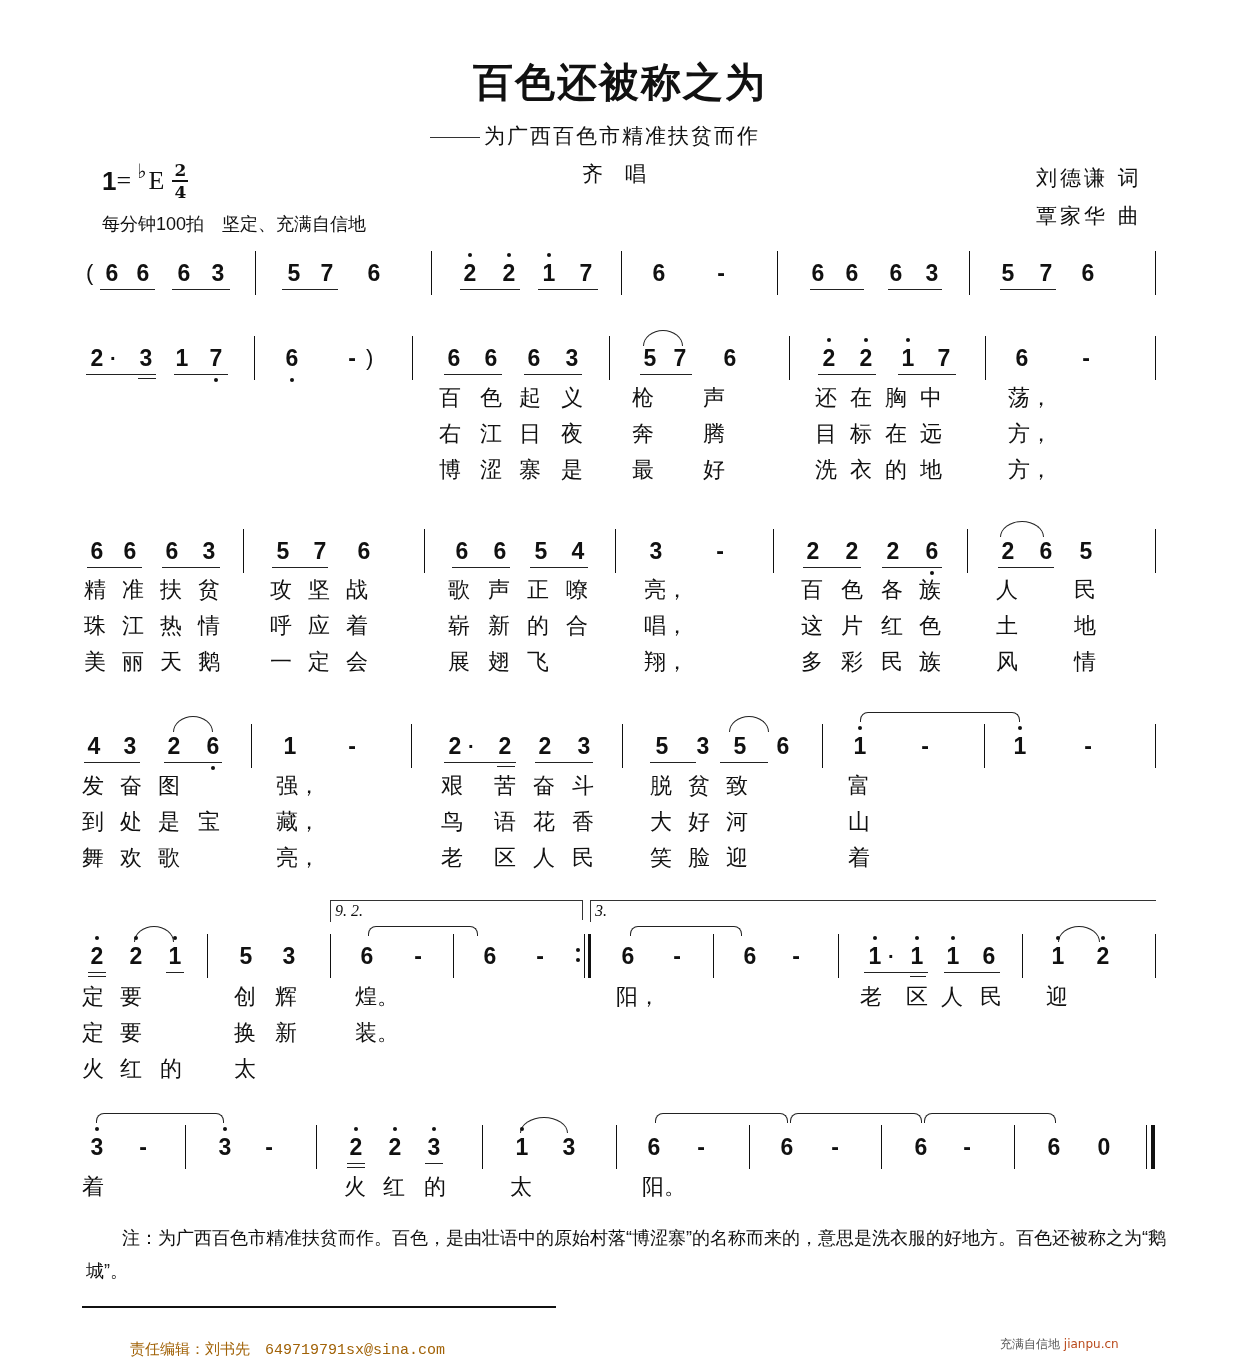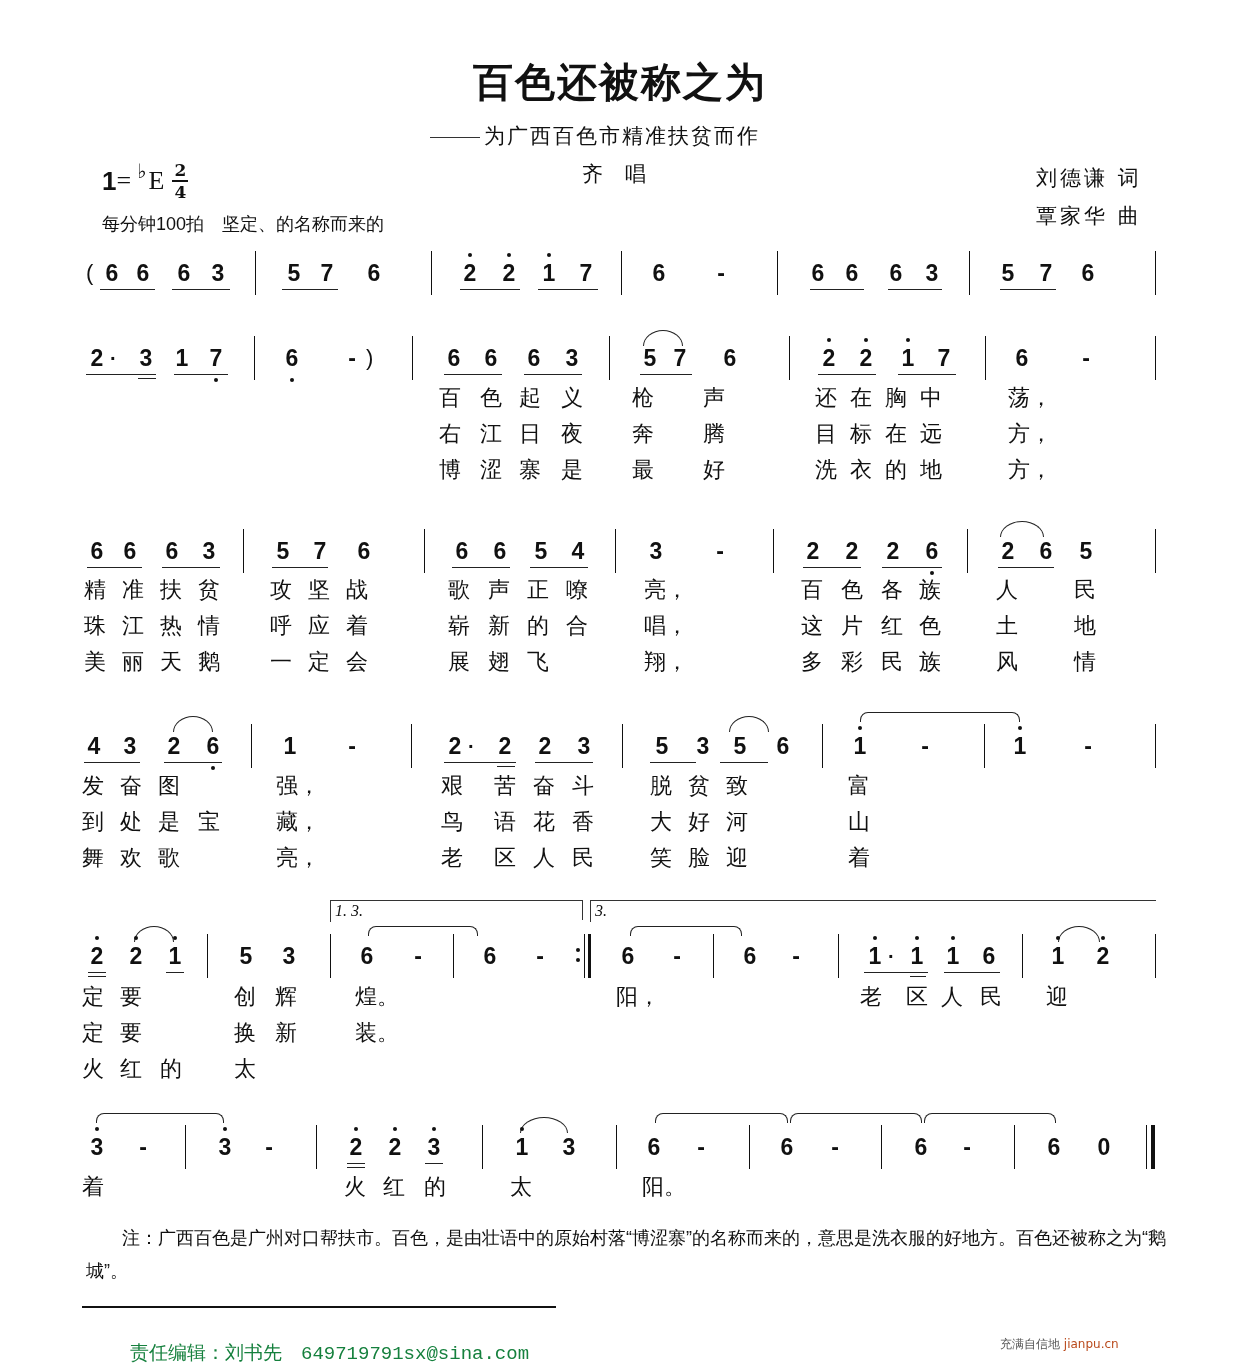--- a/index.html
+++ b/index.html
@@ -33,41 +33,41 @@
   .rep::before { top: 4px; } .rep::after { top: 14px; }
   .ul { position: absolute; height: 0; border-top: 1.5px solid #222; }
   .slur { position: absolute; height: 16px; border: 1.5px solid #222; border-bottom: none; border-radius: 50% 50% 0 0 / 100% 100% 0 0; }
   .volta { position: absolute; border-top: 1px solid #333; border-left: 1px solid #333; height: 22px; font-family: "Liberation Serif", serif; font-style: italic; font-size: 16px; padding-left: 4px; line-height: 20px; }
 
   .lyric-row { left: 0; width: 1240px; height: 34px; }
   .ly { position: absolute; width: 30px; margin-left: -12px; text-align: left; font-family: "DejaVu Serif", serif; font-size: 22px; line-height: 34px; }
 
   .note-text { left: 86px; top: 1222px; width: 1080px; font-family: "Liberation Sans", sans-serif; font-size: 18px; line-height: 33px; text-indent: 36px; }
   .rule { left: 82px; top: 1306px; width: 474px; border-top: 2px solid #111; }
-  .editor { left: 130px; top: 1340px; font-family: "Liberation Mono", monospace; font-size: 19px; color: #15803d; }
+  .editor { left: 130px; top: 1340px; font-family: "Liberation Mono", monospace; font-size: 15px; color: #a16207; }
   .watermark { left: 1000px; top: 1336px; font-size: 12px; color: #555; font-family: "DejaVu Sans", sans-serif; }
   .watermark .site { color: #b94a1c; }
 </style>
 </head>
 <body>
 
 <div class="abs title">百色还被称之为</div>
 <div class="abs subtitle"><span class="dash"></span><span>为广西百色市精准扶贫而作</span></div>
 <div class="abs performance">齐唱</div>
 <div class="abs key">
   <span class="one">1</span>
   <span>=</span>
   <span class="flat">♭</span>
   <span>E</span>
   <span class="frac">
     <span class="n">2</span>
     <span>4</span>
   </span>
 </div>
-<div class="abs tempo">每分钟100拍　坚定、的名称而来的</div>
+<div class="abs tempo">每分钟100拍　坚定、充满自信地</div>
 <div class="abs credit" style="top:164px">刘德谦 词</div>
 <div class="abs credit" style="top:202px">覃家华 曲</div>
 
 <div class="abs staff" style="top:255px">
   <span class="paren" style="left:86px">(</span>
   <span class="note" style="left:112px">6</span>
   <span class="note" style="left:143px">6</span>
   <span class="note" style="left:184px">6</span>
   <span class="note" style="left:218px">3</span>
   <span class="ul" style="left:100px;width:55px;top:34px"></span>
@@ -357,21 +357,21 @@
     <span class="ly" style="left:453px">老</span>
     <span class="ly" style="left:506px">区</span>
     <span class="ly" style="left:545px">人</span>
     <span class="ly" style="left:584px">民</span>
     <span class="ly" style="left:662px">笑</span>
     <span class="ly" style="left:700px">脸</span>
     <span class="ly" style="left:738px">迎</span>
     <span class="ly" style="left:860px">着</span>
 </div>
 
-<span class="abs volta" style="left:330px;top:900px;width:252px">1. 3.</span>
+<span class="abs volta" style="left:330px;top:900px;width:252px">9. 2.</span>
 <span class="abs" style="left:582px;top:900px;width:0;height:20px;border-left:1px solid #333"></span>
 <span class="abs volta" style="left:590px;top:900px;width:566px">3.</span>
 <div class="abs staff" style="top:938px">
   <span class="note dotu" style="left:97px">2</span>
   <span class="slur" style="left:134px;width:40px;top:-12px"></span>
   <span class="note dotu" style="left:136px">2</span>
   <span class="note dotu" style="left:175px">1</span>
   <span class="ul" style="left:88px;width:18px;top:34px"></span>
   <span class="ul" style="left:88px;width:18px;top:38px"></span>
   <span class="ul" style="left:166px;width:18px;top:34px"></span>
@@ -474,19 +474,19 @@
 
 <div class="abs lyric-row" style="top:1170px">
   <span class="ly" style="left:94px">着</span>
     <span class="ly" style="left:356px">火</span>
     <span class="ly" style="left:395px">红</span>
     <span class="ly" style="left:436px">的</span>
     <span class="ly" style="left:522px">太</span>
     <span class="ly" style="left:654px;width:50px">阳。</span>
 </div>
 
-<div class="abs note-text">注：广西百色是广州对口帮扶市。百色，是由壮语中的原始村落“博涩寨”的名称而来的，意思是洗衣服的好地方。百色还被称之为“鹅城”。</div>
+<div class="abs note-text">注：为广西百色市精准扶贫而作。百色，是由壮语中的原始村落“博涩寨”的名称而来的，意思是洗衣服的好地方。百色还被称之为“鹅城”。</div>
 <div class="abs rule"></div>
 <div class="abs editor">责任编辑：刘书先　649719791sx@sina.com</div>
 <div class="abs watermark">
   <span>充满自信地</span>
   <span class="site">jianpu.cn</span>
 </div>
 
 </body></html>

